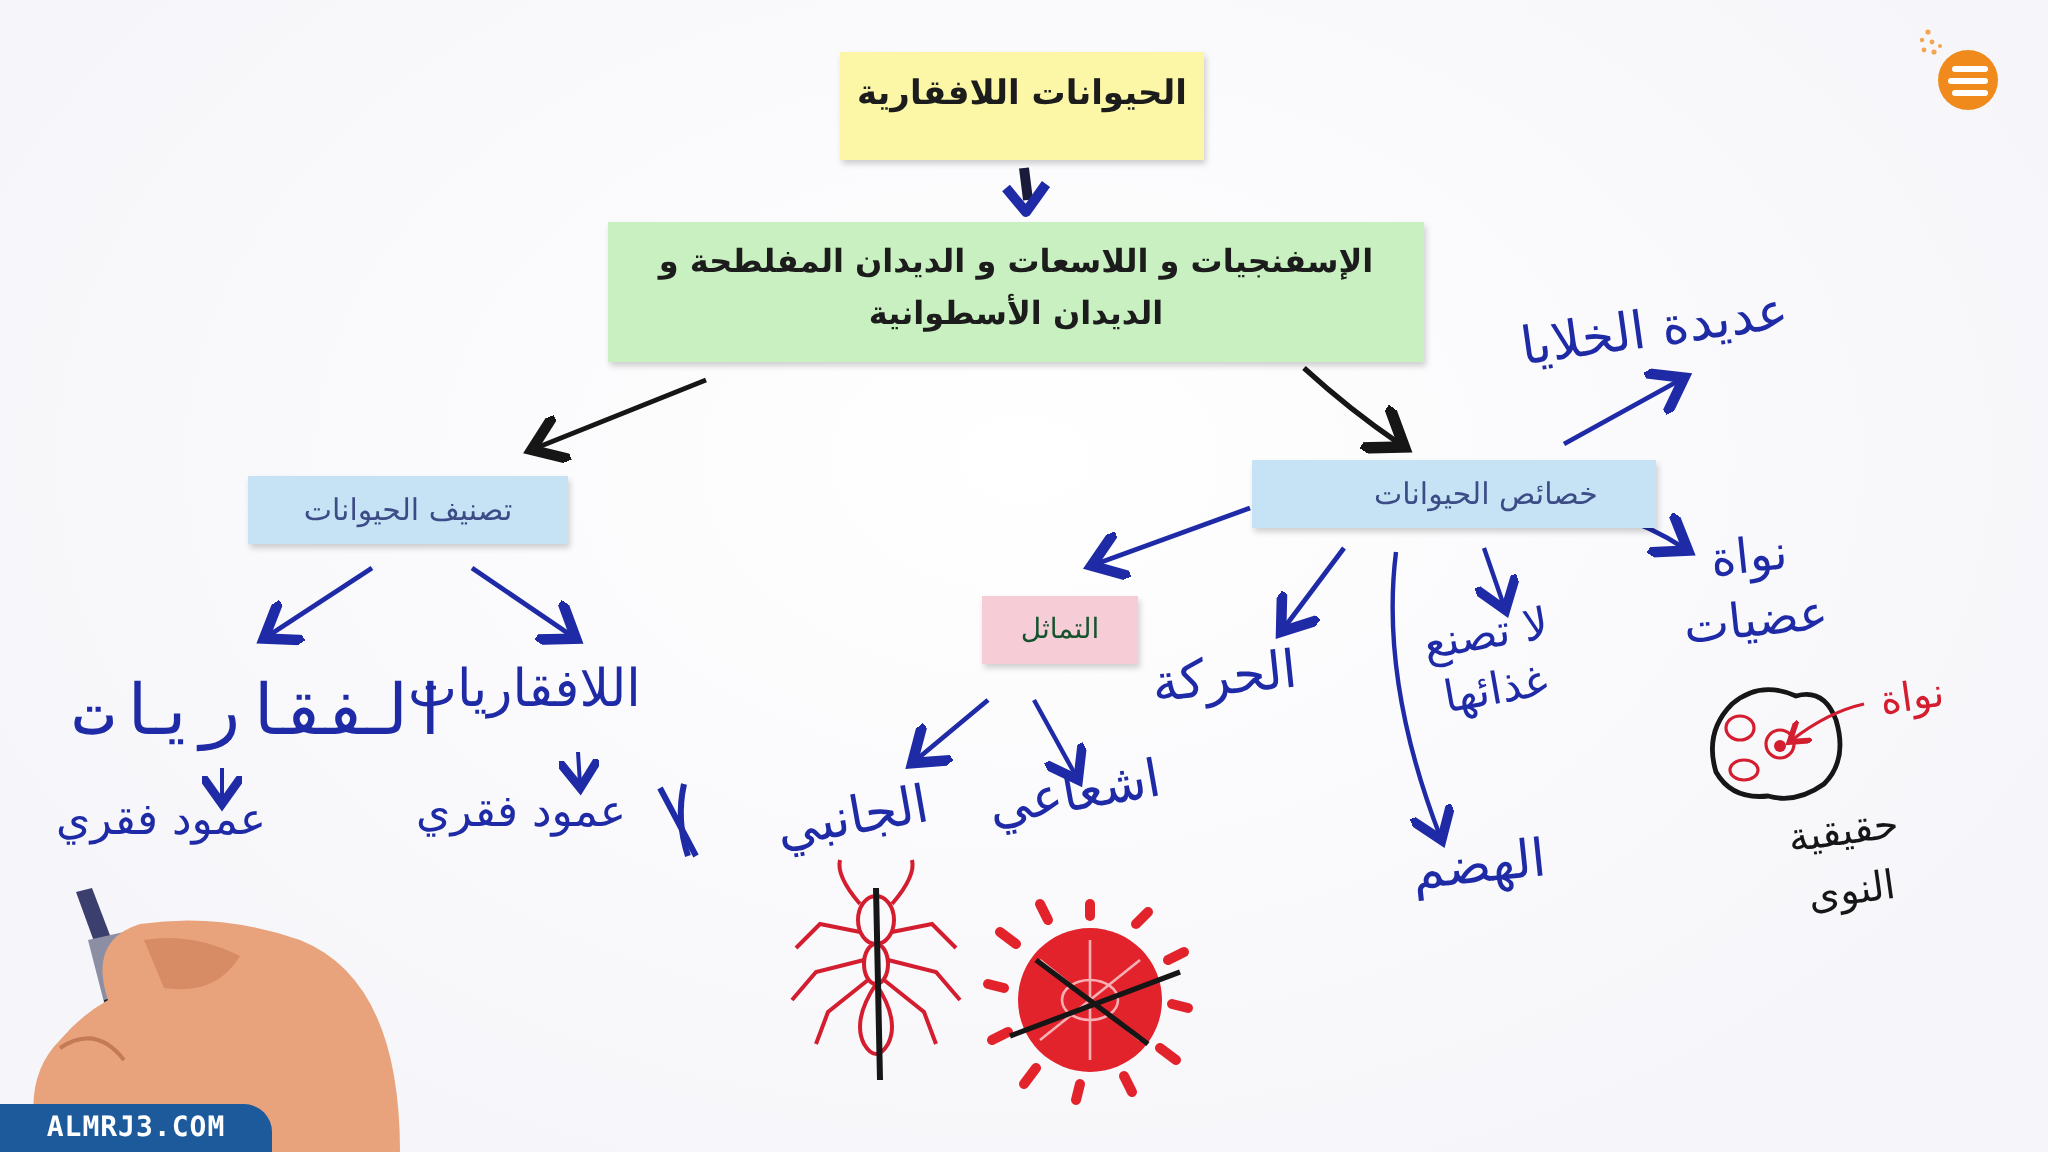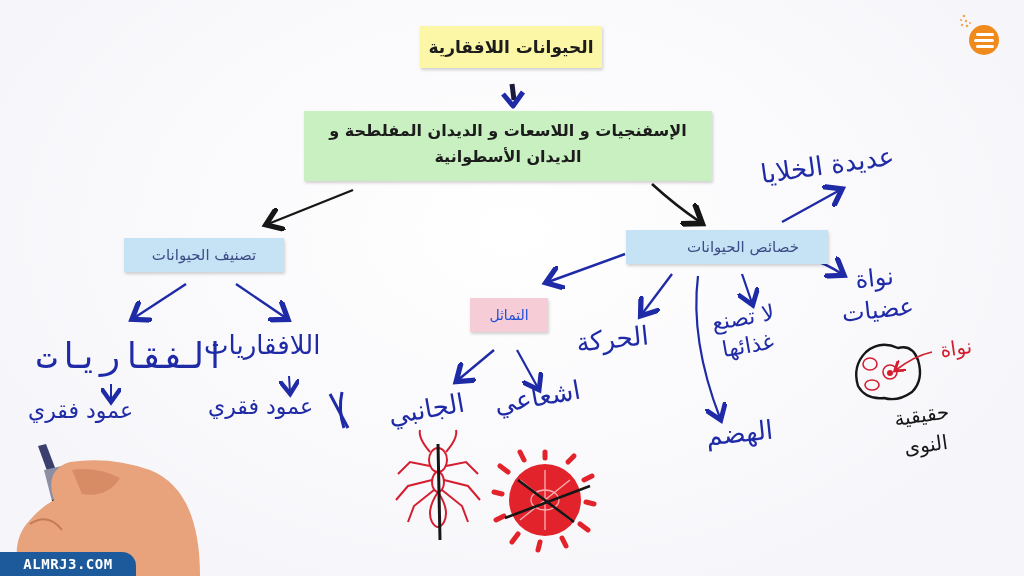--- a/index.html
+++ b/index.html
@@ -11,21 +11,21 @@
     }
     #stage { position: relative; width: 1024px; height: 576px; background: radial-gradient(ellipse at 50% 40%, #ffffff 0%, #f6f6fa 80%); }
     .box {
       position: absolute; direction: rtl; text-align: center;
       box-shadow: 1px 2px 3px rgba(0,0,0,0.18);
       color: #1c1c1c;
     }
     .box-yellow { background: #fbf7a6; }
     .box-green { background: #c8f0c0; }
     .box-blue { background: #c6e2f5; color: #3c4c86; }
-    .box-pink { background: #f6cdd6; color: #1d4ed8; }
+    .box-pink { background: #f6cdd6; color: #14532d; margin-left: 21px; }
     .hw {
       position: absolute; direction: rtl; white-space: nowrap;
       font-family: "DejaVu Sans", sans-serif;
       color: #1f2aa6; font-weight: normal;
     }
     .hw-red { color: #d41e30; }
     .hw-black { color: #161616; }
     svg.layer { position: absolute; left: 0; top: 0; }
     .logo { position: absolute; right: 22px; top: 12px; width: 44px; height: 44px; }
     .watermark {
@@ -128,21 +128,21 @@
     <g>
       <path d="M866,352 Q880,340 898,348 Q912,344 918,360 Q924,380 912,392 Q898,402 884,398 Q866,400 858,386 Q852,366 866,352 Z" stroke="#161616" stroke-width="2.4" fill="none"></path>
       <ellipse cx="870" cy="364" rx="7" ry="6" stroke="#d41e30" stroke-width="1.6" fill="none"></ellipse>
       <ellipse cx="872" cy="385" rx="7" ry="5" stroke="#d41e30" stroke-width="1.6" fill="none"></ellipse>
       <circle cx="890" cy="372" r="7" stroke="#d41e30" stroke-width="1.6" fill="none"></circle>
       <circle cx="890" cy="373" r="3" fill="#d41e30"></circle>
       <path d="M932,352 Q914,356 896,370" stroke="#d41e30" stroke-width="1.6" fill="none" marker-end="url(#ar)"></path>
     </g>
   </svg>
 
-  <div class="box box-yellow" style="left:420px; top:26px; width:182px; height:42px; font-size:17px; font-weight:bold; line-height:42px;">
+  <div class="box box-yellow" style="left:420px; top:26px; width:182px; height:54px; font-size:17px; font-weight:bold; line-height:42px;">
     <span>الحيوانات اللافقارية</span>
   </div>
 
   <div class="box box-green" style="left:304px; top:111px; width:408px; height:70px; font-size:16px; font-weight:bold; line-height:26px; padding-top:7px; box-sizing:border-box;">
     <div>الإسفنجيات و اللاسعات و الديدان المفلطحة و</div>
     <div>الديدان الأسطوانية</div>
   </div>
 
   <div class="box box-blue" style="left:124px; top:238px; width:160px; height:34px; font-size:15px; line-height:34px;">
     <span>تصنيف الحيوانات</span>

